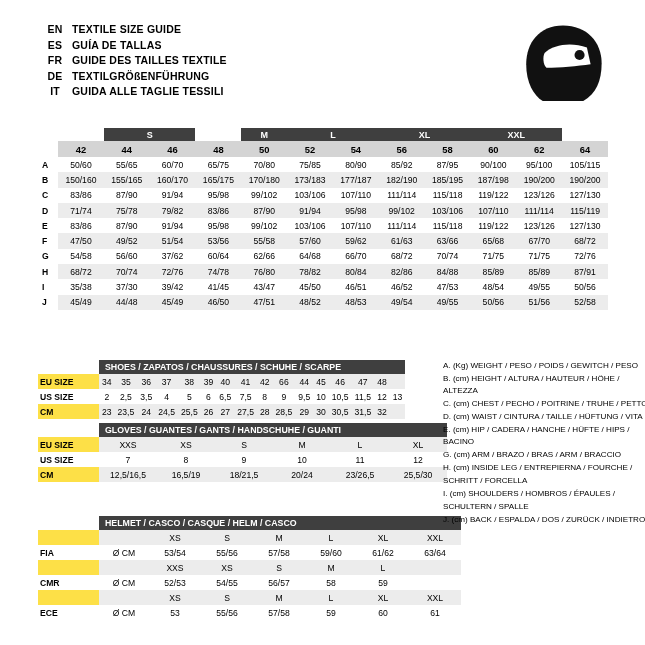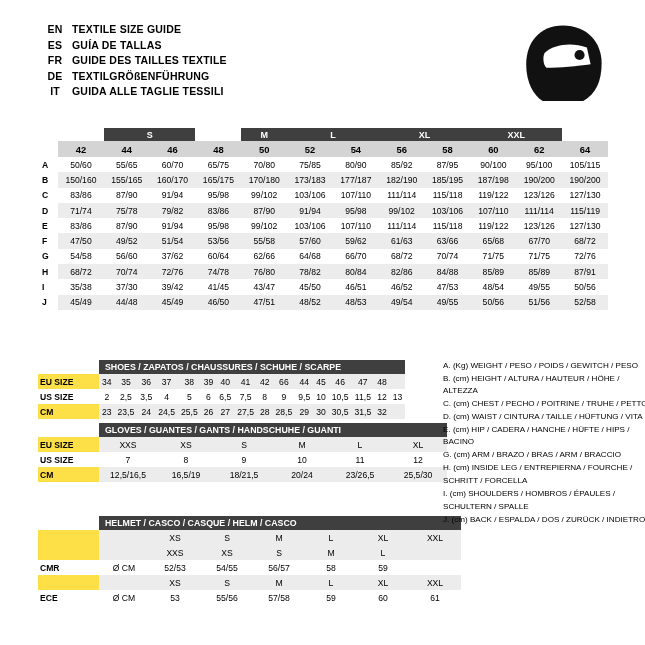--- a/index.html
+++ b/index.html
@@ -377,20 +377,30 @@
         <tr class="shade">
           <td class="lbl"></td>
           <td class="c" style="width:44px"></td>
           <td class="c" style="width:46px">XS</td>
           <td class="c" style="width:46px">S</td>
           <td class="c" style="width:46px">M</td>
           <td class="c" style="width:46px">L</td>
           <td class="c" style="width:46px">XL</td>
           <td class="c" style="width:46px">XXL</td>
         </tr>
+        <tr>
+          <td class="lbl">FIA</td>
+          <td class="c">Ø CM</td>
+          <td class="c">53/54</td>
+          <td class="c">55/56</td>
+          <td class="c">57/58</td>
+          <td class="c">59/60</td>
+          <td class="c">61/62</td>
+          <td class="c">63/64</td>
+        </tr>
         <tr class="shade">
           <td class="lbl"></td>
           <td class="c"></td>
           <td class="c">XXS</td>
           <td class="c">XS</td>
           <td class="c">S</td>
           <td class="c">M</td>
           <td class="c">L</td>
           <td class="c"></td>
         </tr>

